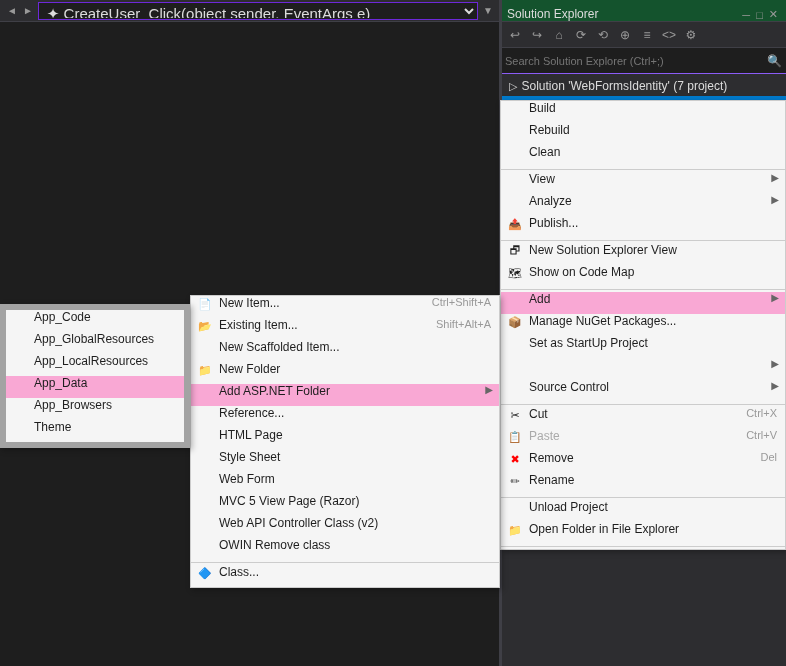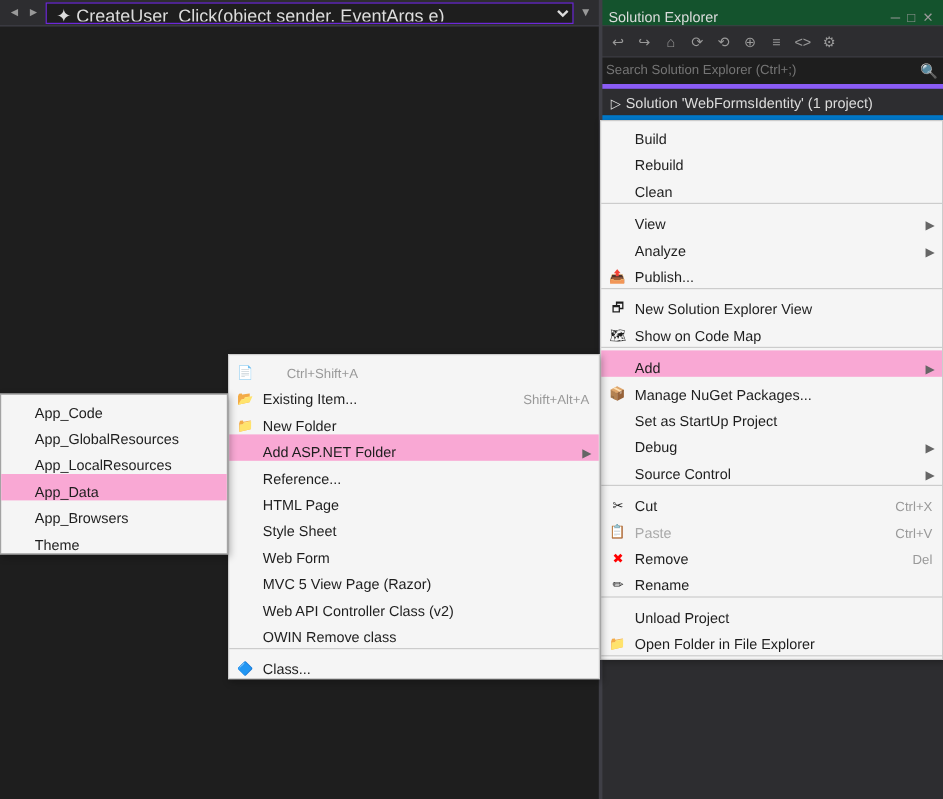--- a/index.html
+++ b/index.html
@@ -122,21 +122,21 @@
       color: #999;
       font-size: 12px;
       cursor: pointer;
     }
 
     .se-search-bar {
       height: 26px;
       display: flex;
       align-items: center;
       padding: 0 4px;
-      border-bottom: 4px solid #8b5cf6;
+      border-bottom: 1px solid #8b5cf6;
       background: #1e1e1e;
     }
 
     .se-search-input {
       flex: 1;
       background: transparent;
       border: none;
       outline: none;
       color: #999;
       font-size: 11px;
@@ -181,21 +181,21 @@
       background: #f5f5f5;
       border: 1px solid #ccc;
       box-shadow: 2px 2px 6px rgba(0,0,0,0.3);
       z-index: 100;
       color: #1e1e1e;
       font-size: 12px;
     }
 
     .cm-item {
       display: flex;
-      align-items: flex-end;
+      align-items: flex-start;
       height: 22px;
       padding: 0 8px 0 28px;
       cursor: pointer;
       position: relative;
     }
 
     .cm-item.highlighted { background: #f9a8d4; }
 
     .cm-item.disabled { color: #aaa; }
 
@@ -231,26 +231,25 @@
       margin: 2px 0;
     }
 
     
     .context-menu-left {
       position: absolute;
       top: 304px;
       left: 0px;
       width: 190px;
       background: #f5f5f5;
-      border: 1px solid #a3a3a3;
+      border: 6px solid #a3a3a3;
       box-shadow: 2px 2px 6px rgba(0,0,0,0.3);
       z-index: 200;
       color: #1e1e1e;
       font-size: 12px;
-      margin-top: 24px;
     }
 
     .context-menu-middle {
       position: absolute;
       top: 295px;
       left: 190px;
       width: 310px;
       background: #f5f5f5;
       border: 1px solid #ccc;
       box-shadow: 2px 2px 6px rgba(0,0,0,0.3);
@@ -307,21 +306,21 @@
     <span class="se-tool-btn">⚙</span>
   </div>
   <div class="se-search-bar">
     <input class="se-search-input" type="text" placeholder="Search Solution Explorer (Ctrl+;)" style="">
     <span class="se-search-icon">🔍</span>
   </div>
   <div class="se-tree">
     <div class="se-tree-item">
       <span class="se-tree-indent" style="width:4px"></span>
       <span class="se-tree-icon">▷</span>
-      <span>Solution 'WebFormsIdentity' (1 project)</span>
+      <span>Solution 'WebFormsIdentity' (7 project)</span>
     </div>
     <div class="se-tree-item selected">
       <span class="se-tree-indent" style="width:16px"></span>
       <span class="se-tree-icon">▷</span>
       <span>WebFormsIdentity</span>
     </div>
   </div>
 </div>
 
 <div class="context-menu-right" id="cm-right">
@@ -362,21 +361,20 @@
       <span class="cm-item-arrow">▶</span>
     </div>
     <div class="cm-item">
       <span class="cm-item-icon">📦</span>
       <span class="cm-item-label">Manage NuGet Packages...</span>
     </div>
     <div class="cm-item">
       <span class="cm-item-label">Set as StartUp Project</span>
     </div>
     <div class="cm-item">
-      <span class="cm-item-label">Debug</span>
       <span class="cm-item-arrow">▶</span>
     </div>
     <div class="cm-item">
       <span class="cm-item-label">Source Control</span>
       <span class="cm-item-arrow">▶</span>
     </div>
     <div class="cm-separator"></div>
     <div class="cm-item">
       <span class="cm-item-icon">✂</span>
       <span class="cm-item-label">Cut</span>
@@ -403,28 +401,32 @@
     <div class="cm-item">
       <span class="cm-item-icon">📁</span>
       <span class="cm-item-label">Open Folder in File Explorer</span>
     </div>
     <div class="cm-separator"></div>
   </div>
 
 <div class="context-menu-middle" id="cm-middle">
 <div class="cm-item">
       <span class="cm-item-icon">📄</span>
+      <span class="cm-item-label">New Item...</span>
       <span class="cm-item-shortcut">Ctrl+Shift+A</span>
     </div>
     <div class="cm-item">
       <span class="cm-item-icon">📂</span>
       <span class="cm-item-label">Existing Item...</span>
       <span class="cm-item-shortcut">Shift+Alt+A</span>
     </div>
     <div class="cm-item">
+      <span class="cm-item-label">New Scaffolded Item...</span>
+    </div>
+    <div class="cm-item">
       <span class="cm-item-icon">📁</span>
       <span class="cm-item-label">New Folder</span>
     </div>
     <div class="cm-item highlighted">
       <span class="cm-item-label">Add ASP.NET Folder</span>
       <span class="cm-item-arrow">▶</span>
     </div>
     <div class="cm-item">
       <span class="cm-item-label">Reference...</span>
     </div>

